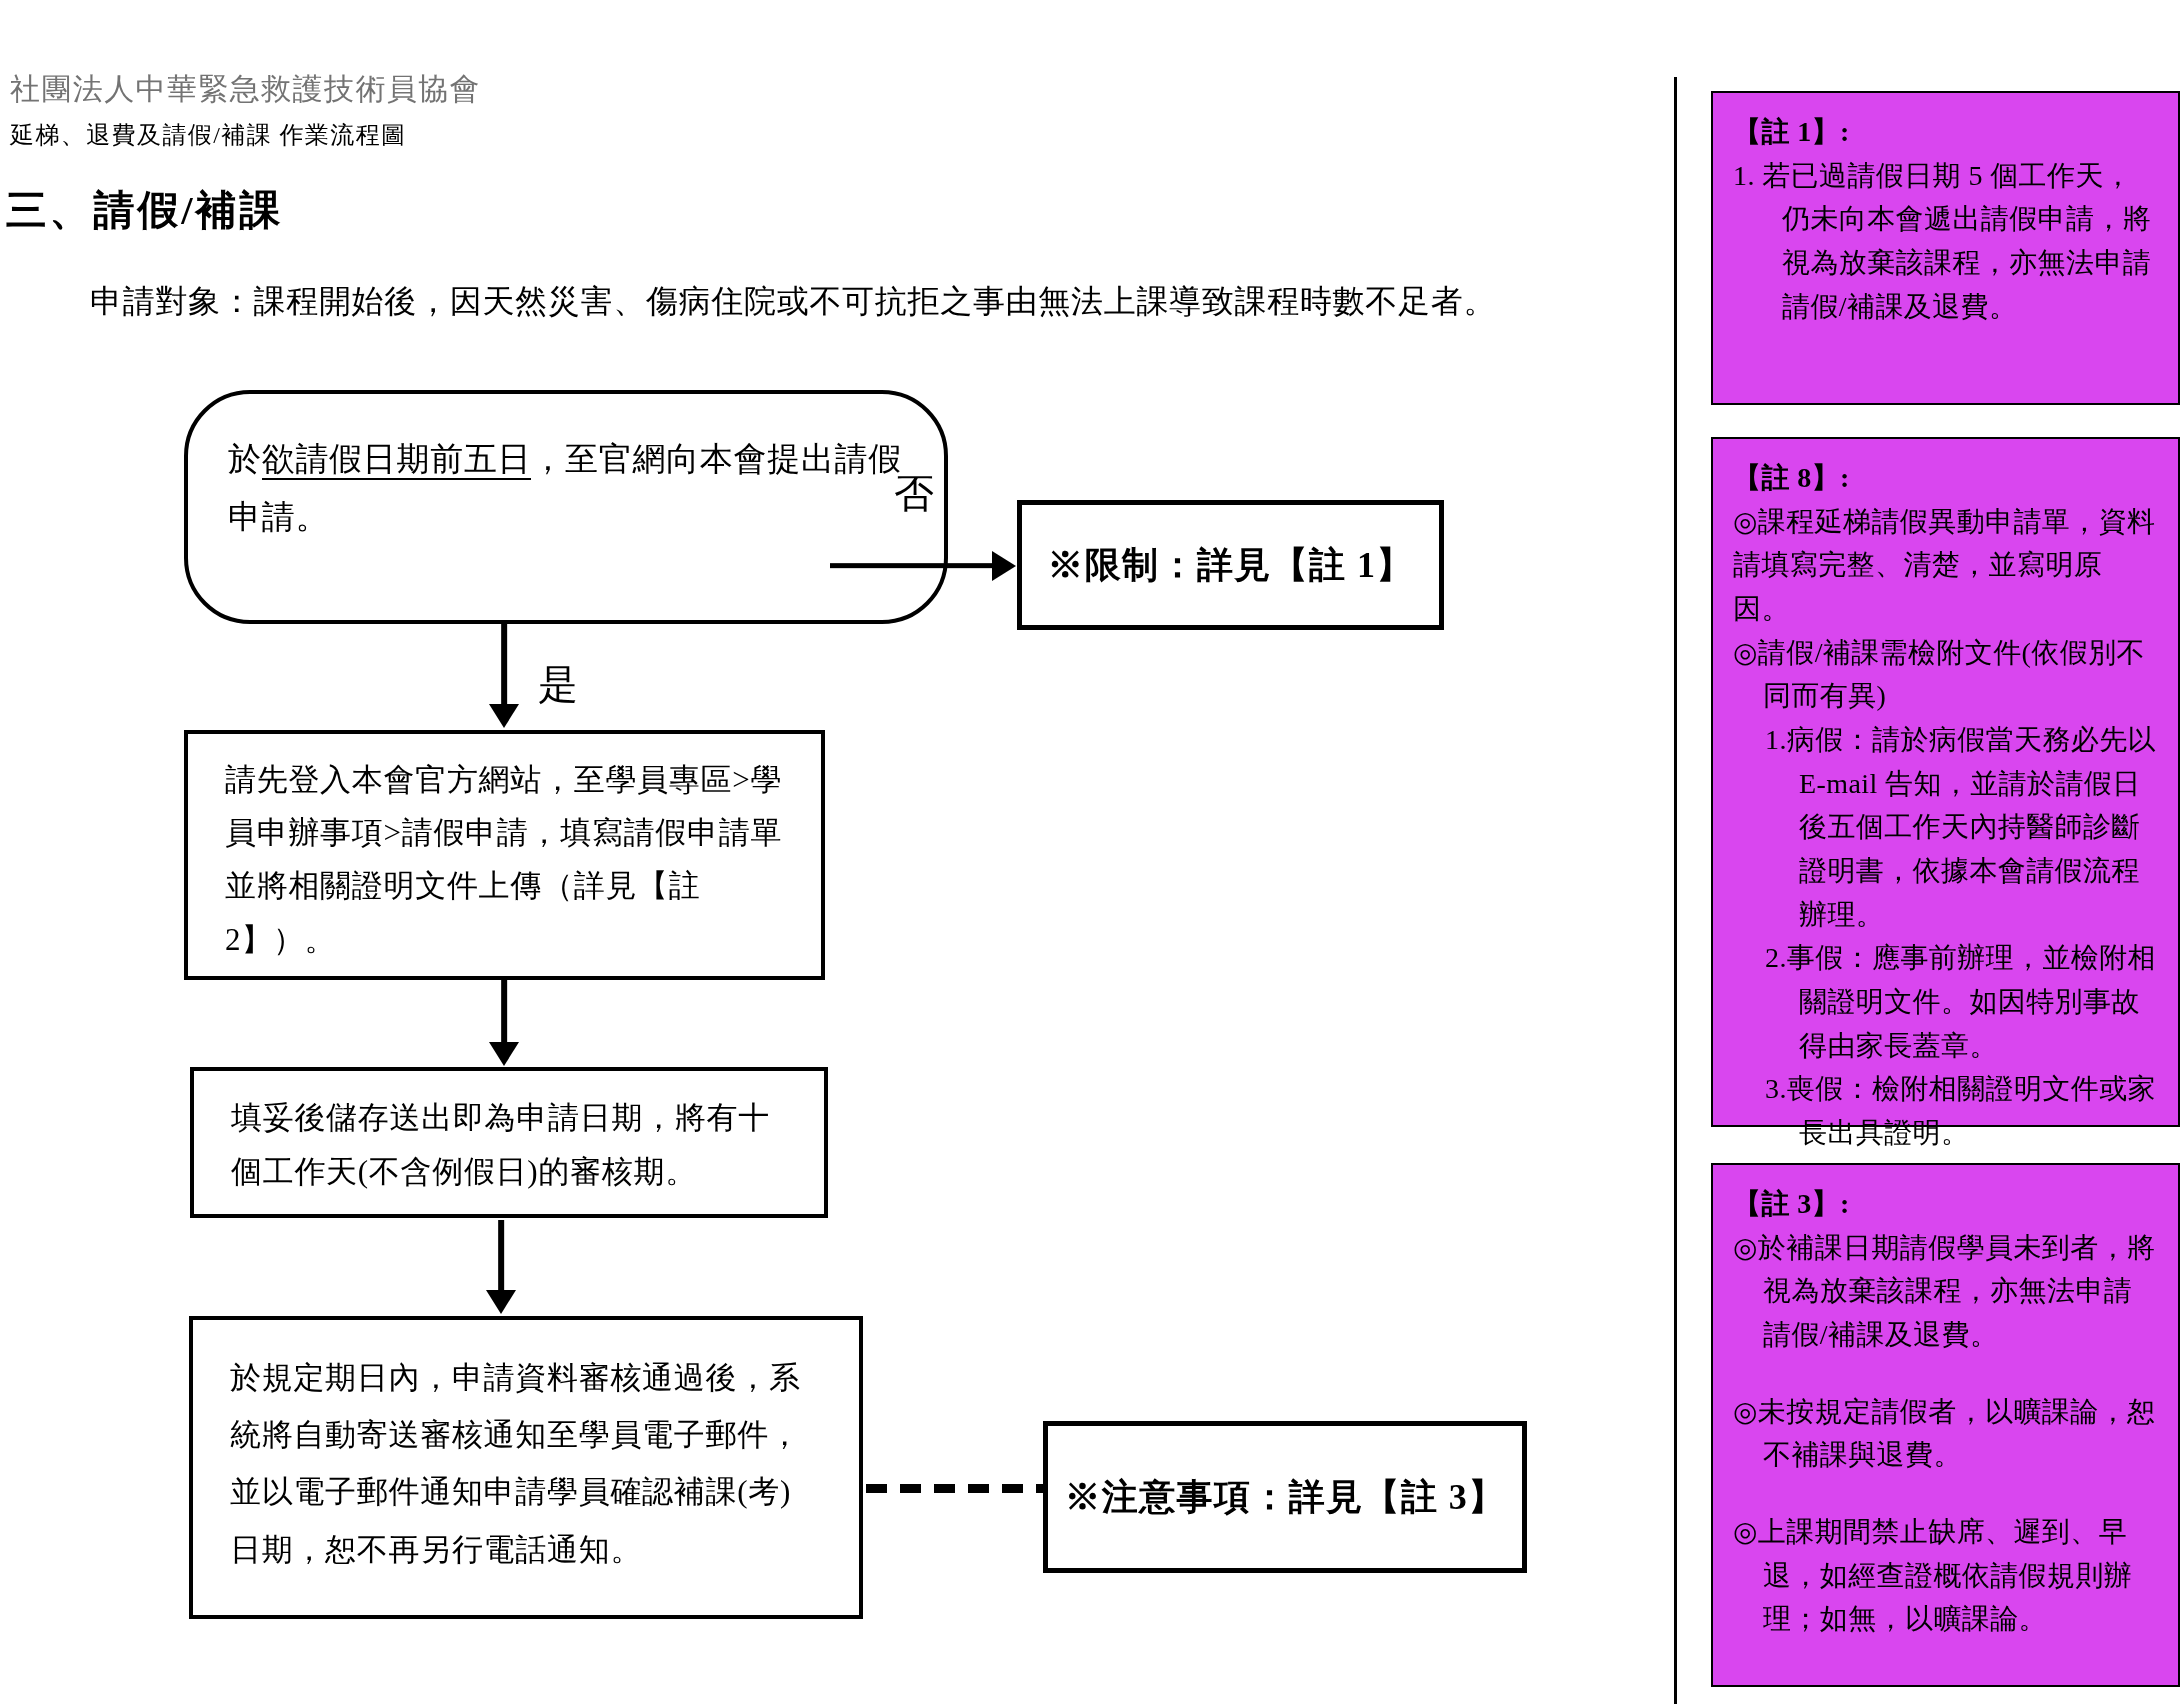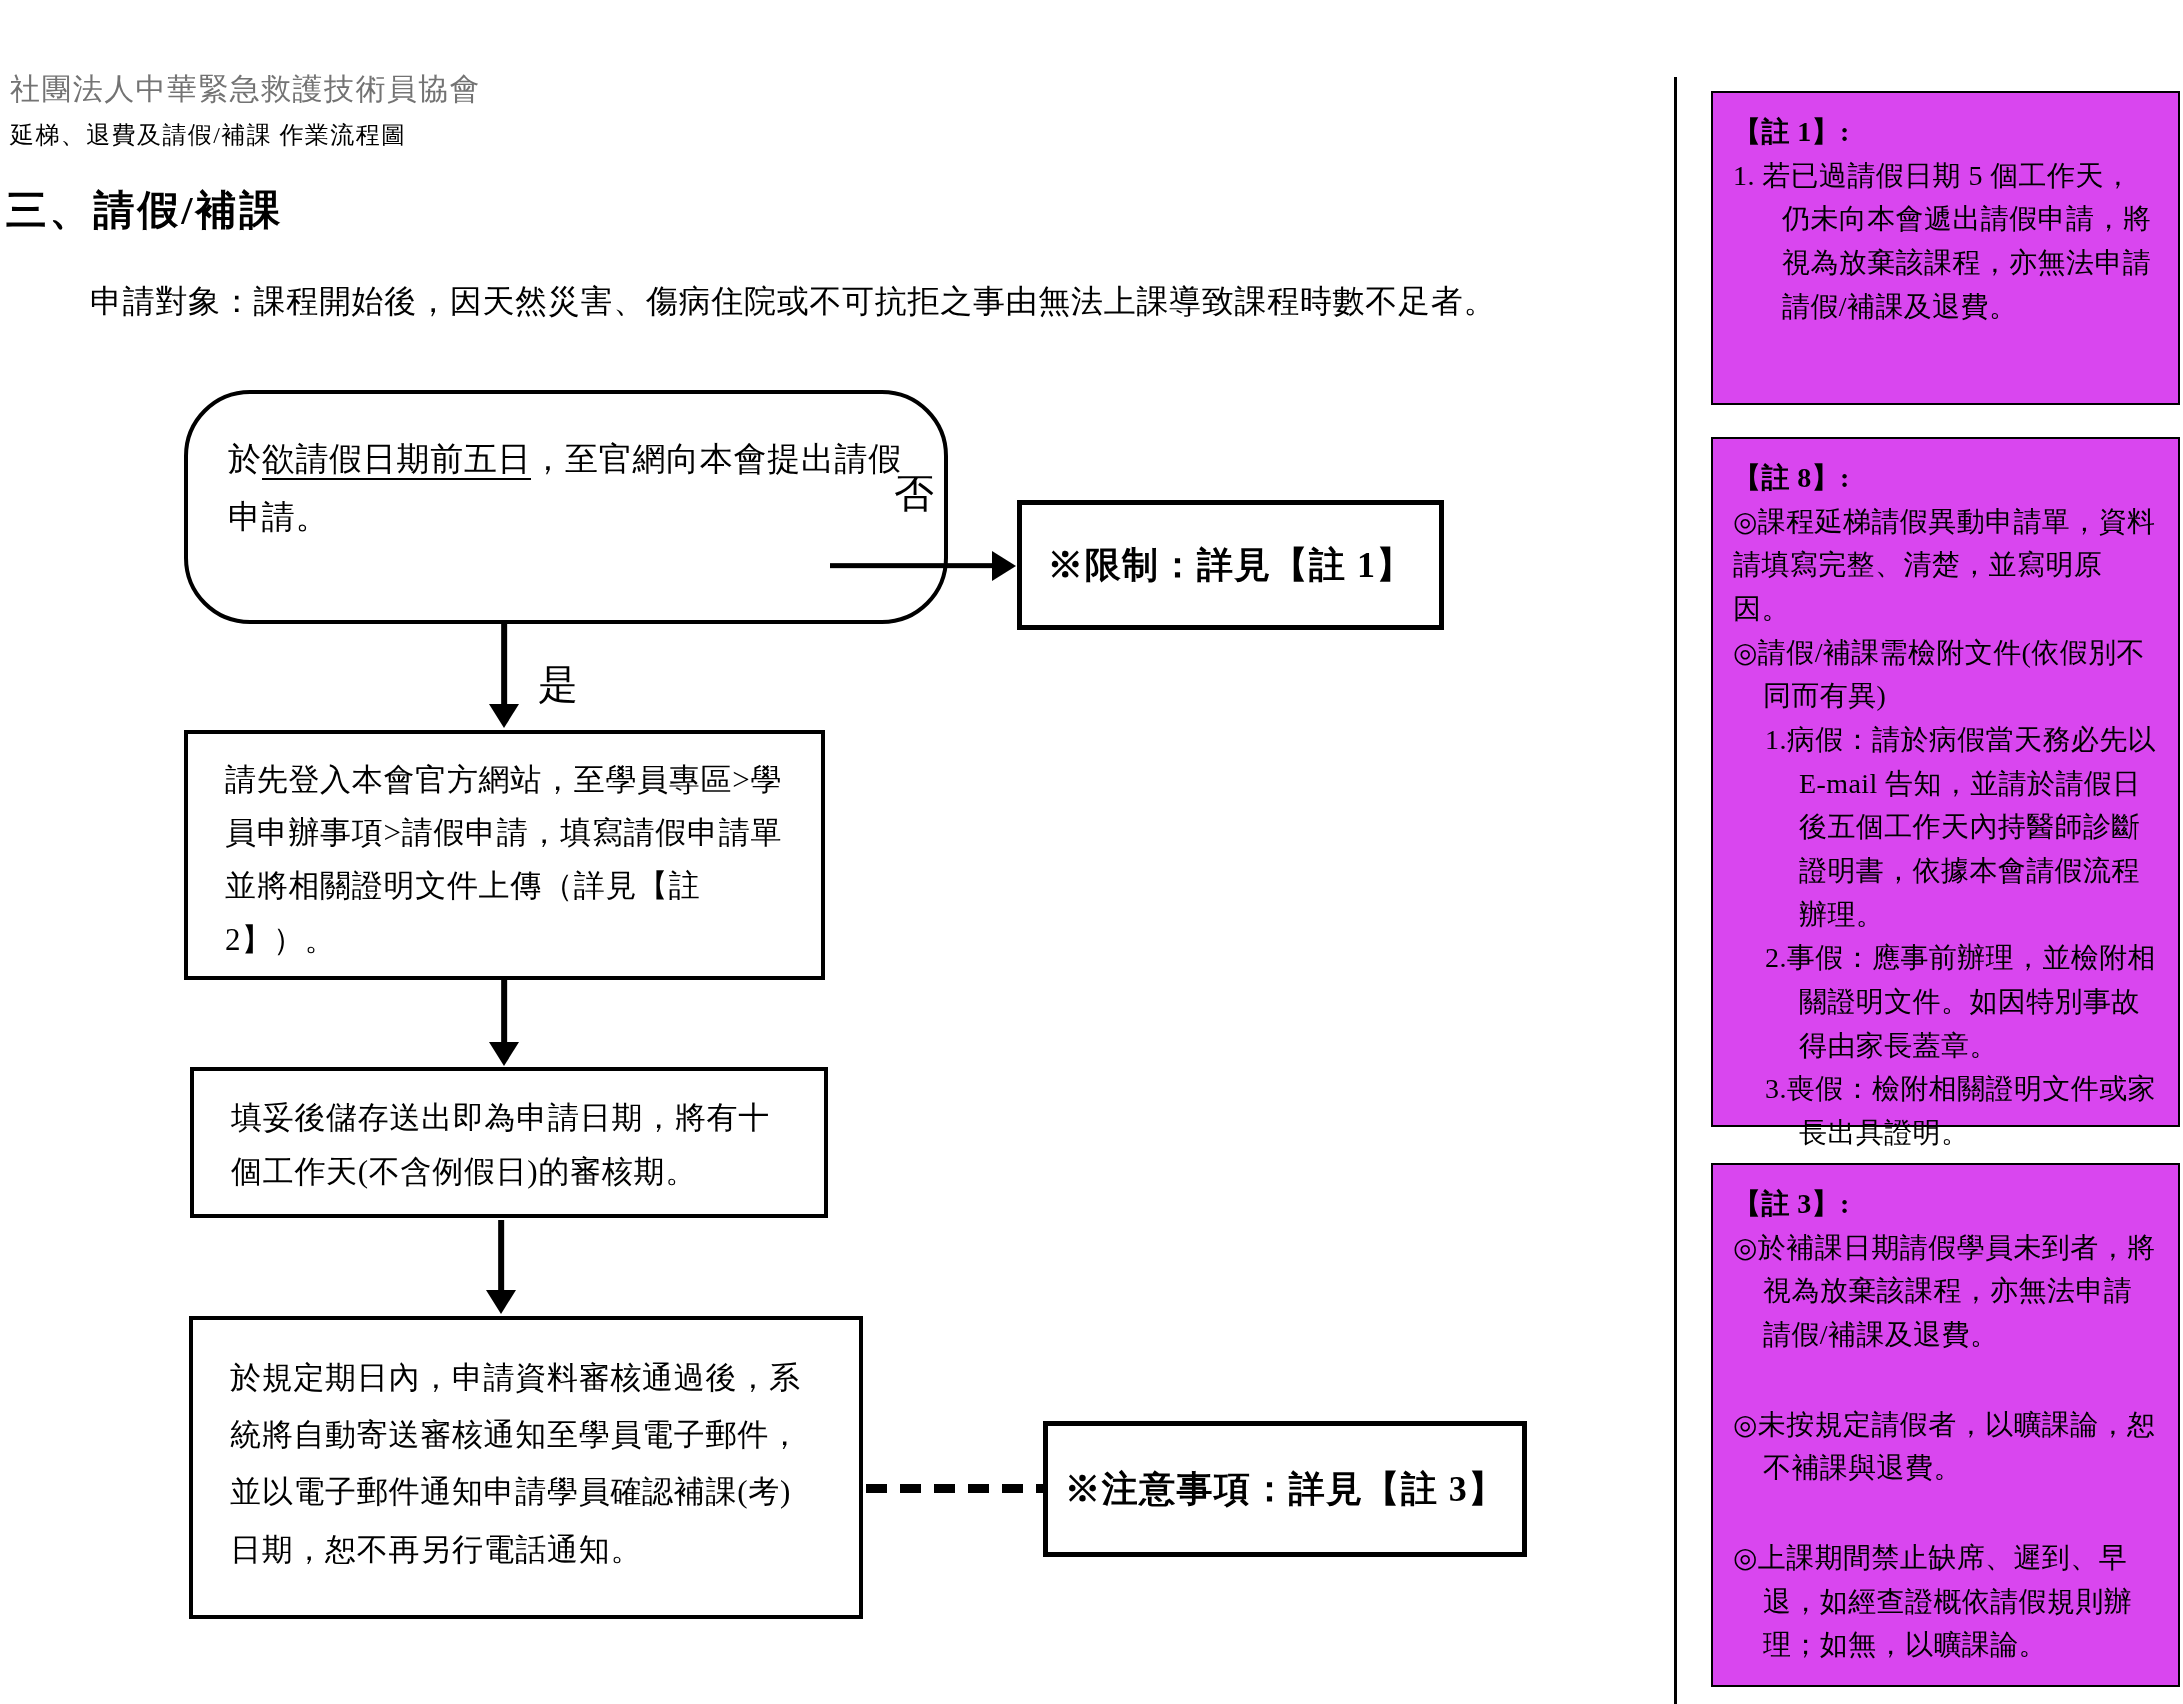--- a/index.html
+++ b/index.html
@@ -60,21 +60,21 @@
     font-size:28px;
     line-height:1.56;
     letter-spacing:0.4px;
     background:#d946ef;
   }
   .note-title { font-weight:bold; }
   .n-flat { }
   .n-circ { padding-left:30px; text-indent:-30px; }
   .n-num  { padding-left:49px; text-indent:-49px; }
   .n-sub  { padding-left:66px; text-indent:-34px; }
-  .n-gap  { margin-top:46px; }
+  .n-gap  { margin-top:33px; }
 </style>
 </head>
 <body>
 
 <div class="page">
 
   <div class="abs org-title">社團法人中華緊急救護技術員協會</div>
   <div class="abs doc-subtitle">延梯、退費及請假/補課 作業流程圖</div>
 
   <div class="abs section-title">三、請假/補課</div>
@@ -111,21 +111,21 @@
 
   <div class="arrow-v" style="left:486px; top:1220px; width:30px; height:94px;">
     <div class="shaft"></div>
     <div class="head"></div>
   </div>
 
   <div class="abs flowbox" style="left:189px; top:1316px; width:674px; height:303px; padding:28.6px 37px; line-height:1.85;">於規定期日內，申請資料審核通過後，系統將自動寄送審核通知至學員電子郵件，並以電子郵件通知申請學員確認補課(考)日期，恕不再另行電話通知。</div>
 
   <div class="dashed-line" style="left:866px; top:1484px; width:177px;"></div>
 
-  <div class="abs labelbox" style="left:1043px; top:1421px; width:484px; height:136px;">※注意事項：詳見【註 3】</div>
+  <div class="abs labelbox" style="left:1043px; top:1421px; width:484px; height:152px;">※注意事項：詳見【註 3】</div>
 
   <div class="divider" style="left:1674px; top:77px; height:1628px;"></div>
 
   <section class="note" style="top:91px; height:314px;">
     <div class="note-title">【註 1】:</div>
     <div class="n-num">1.  若已過請假日期 5 個工作天，仍未向本會遞出請假申請，將視為放棄該課程，亦無法申請請假/補課及退費。</div>
   </section>
 
   <section class="note" style="top:437px; height:690px;">
     <div class="note-title">【註 8】:</div>

